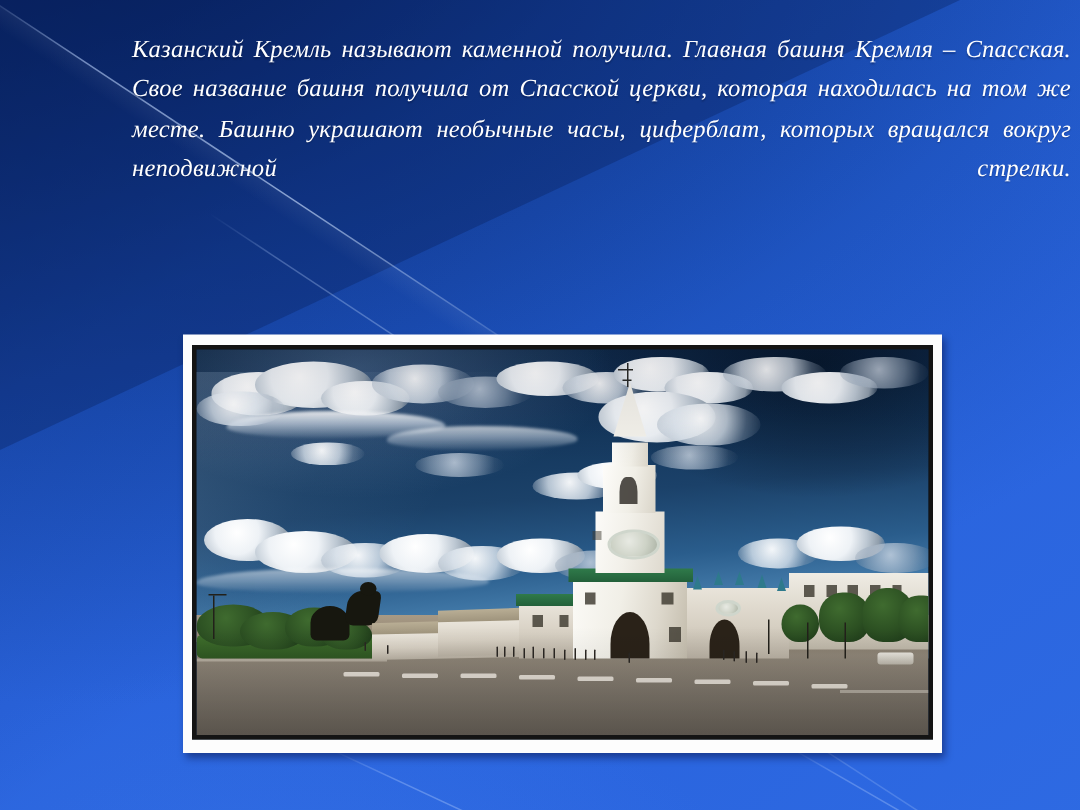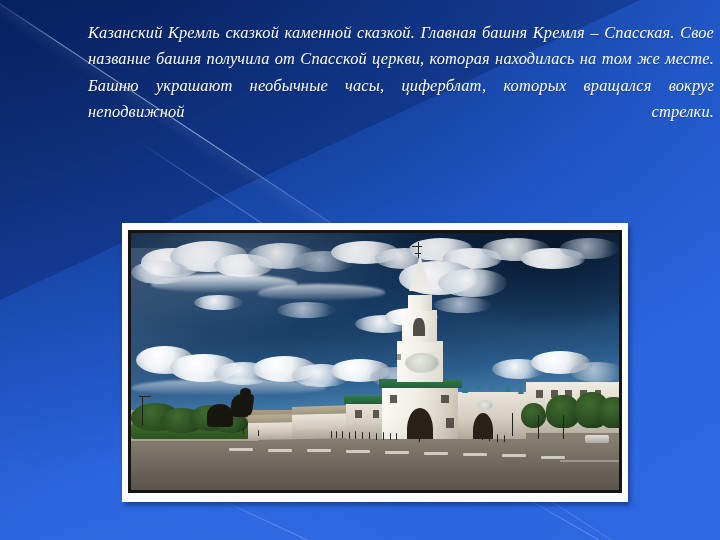--- a/index.html
+++ b/index.html
@@ -291,21 +291,21 @@
   <div class="tl-shade"></div>
 
   <div class="diag diag-line tl-line-1" style="top:-6px;left:-14px;width:470px;transform:rotate(33.5deg);"></div>
   <div class="diag diag-band" style="top:-6px;left:-14px;width:470px;height:14px;transform:rotate(33.5deg);"></div>
   <div class="diag diag-line" style="top:142px;left:140px;width:300px;transform:rotate(33.5deg);opacity:0.55;"></div>
   <div class="diag diag-line" style="top:496px;left:214px;width:300px;transform:rotate(25deg);opacity:0.6;"></div>
   <div class="diag diag-line" style="top:494px;left:520px;width:260px;transform:rotate(30deg);opacity:0.55;"></div>
   <div class="diag diag-line" style="top:466px;left:498px;width:250px;transform:rotate(33deg);opacity:0.35;"></div>
 
   <div class="text-block">
-    <p>Казанский Кремль сказкой каменной сказкой. Главная башня Кремля – Спасская. Свое название башня получила от Спасской церкви, которая находилась на том же месте. Башню украшают необычные часы, циферблат, которых вращался вокруг неподвижной стрелки.</p>
+    <p>Казанский Кремль называют каменной получила. Главная башня Кремля – Спасская. Свое название башня получила от Спасской церкви, которая находилась на том же месте. Башню украшают необычные часы, циферблат, которых вращался вокруг неподвижной стрелки.</p>
   </div>
 
   <div class="photo-frame">
     <div class="photo-inner">
       <div class="photo">
 
         <div class="sky"></div>
         <div class="sky-dark"></div>
         <div class="sky-ray"></div>
 

